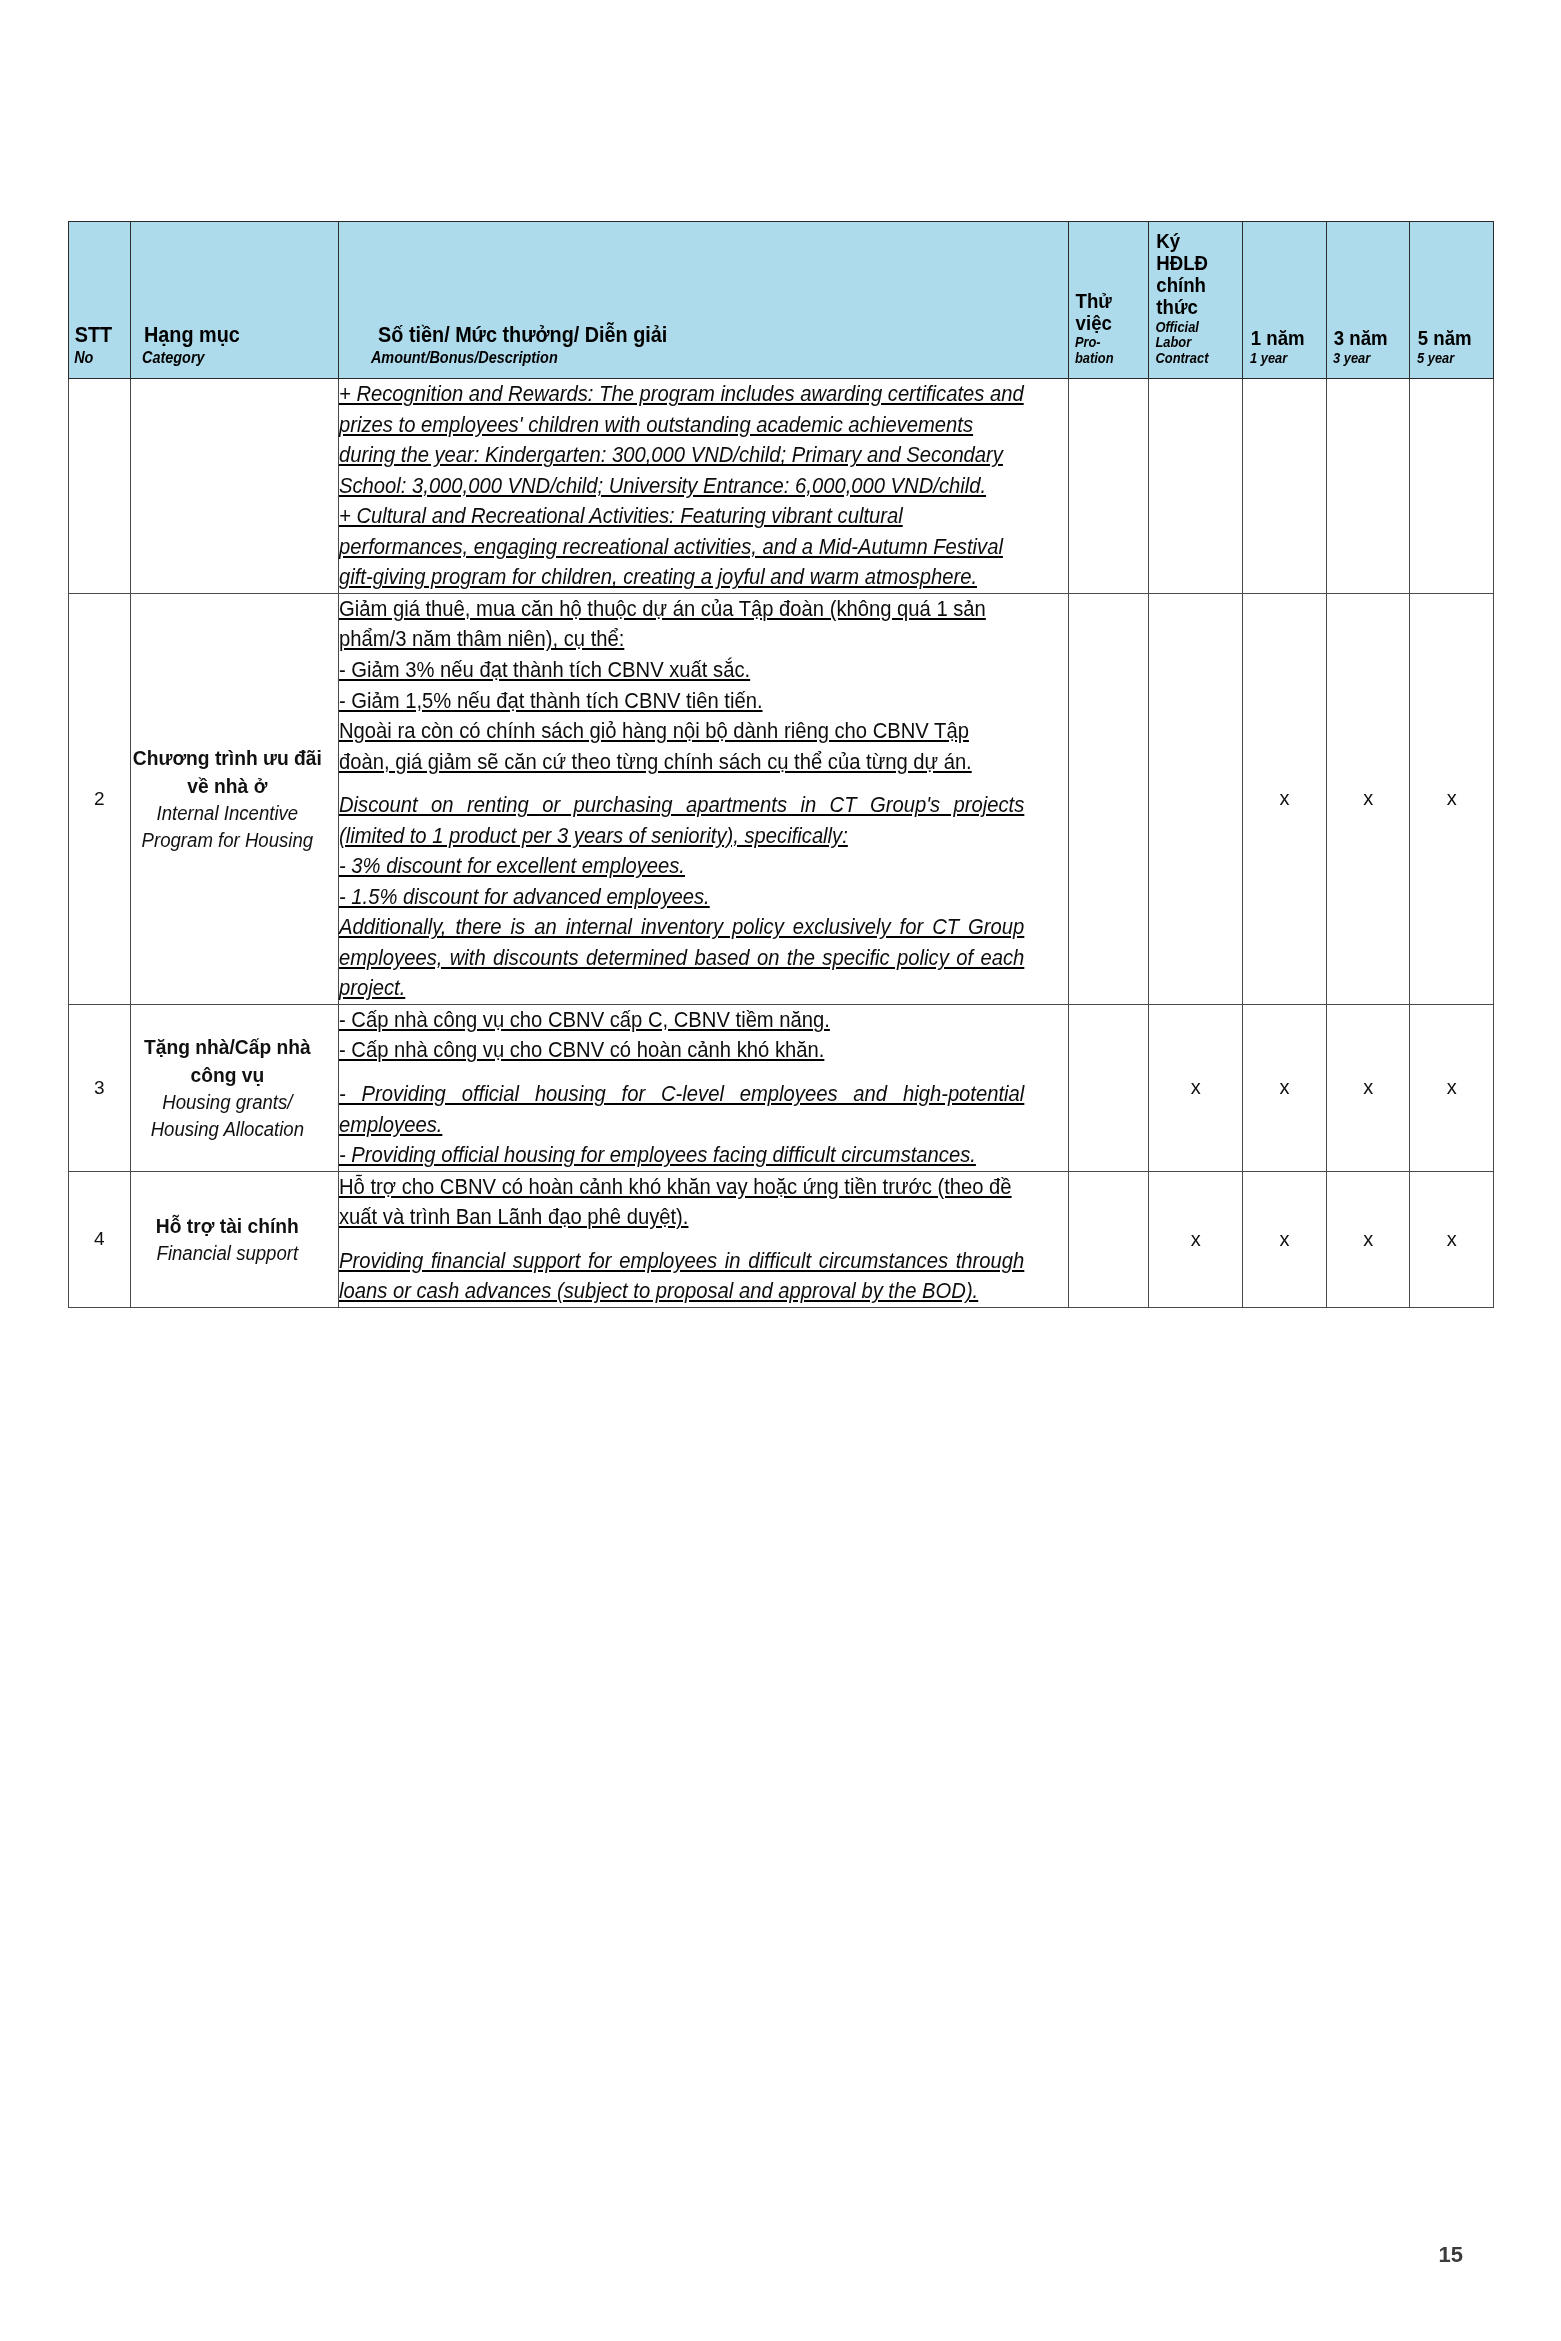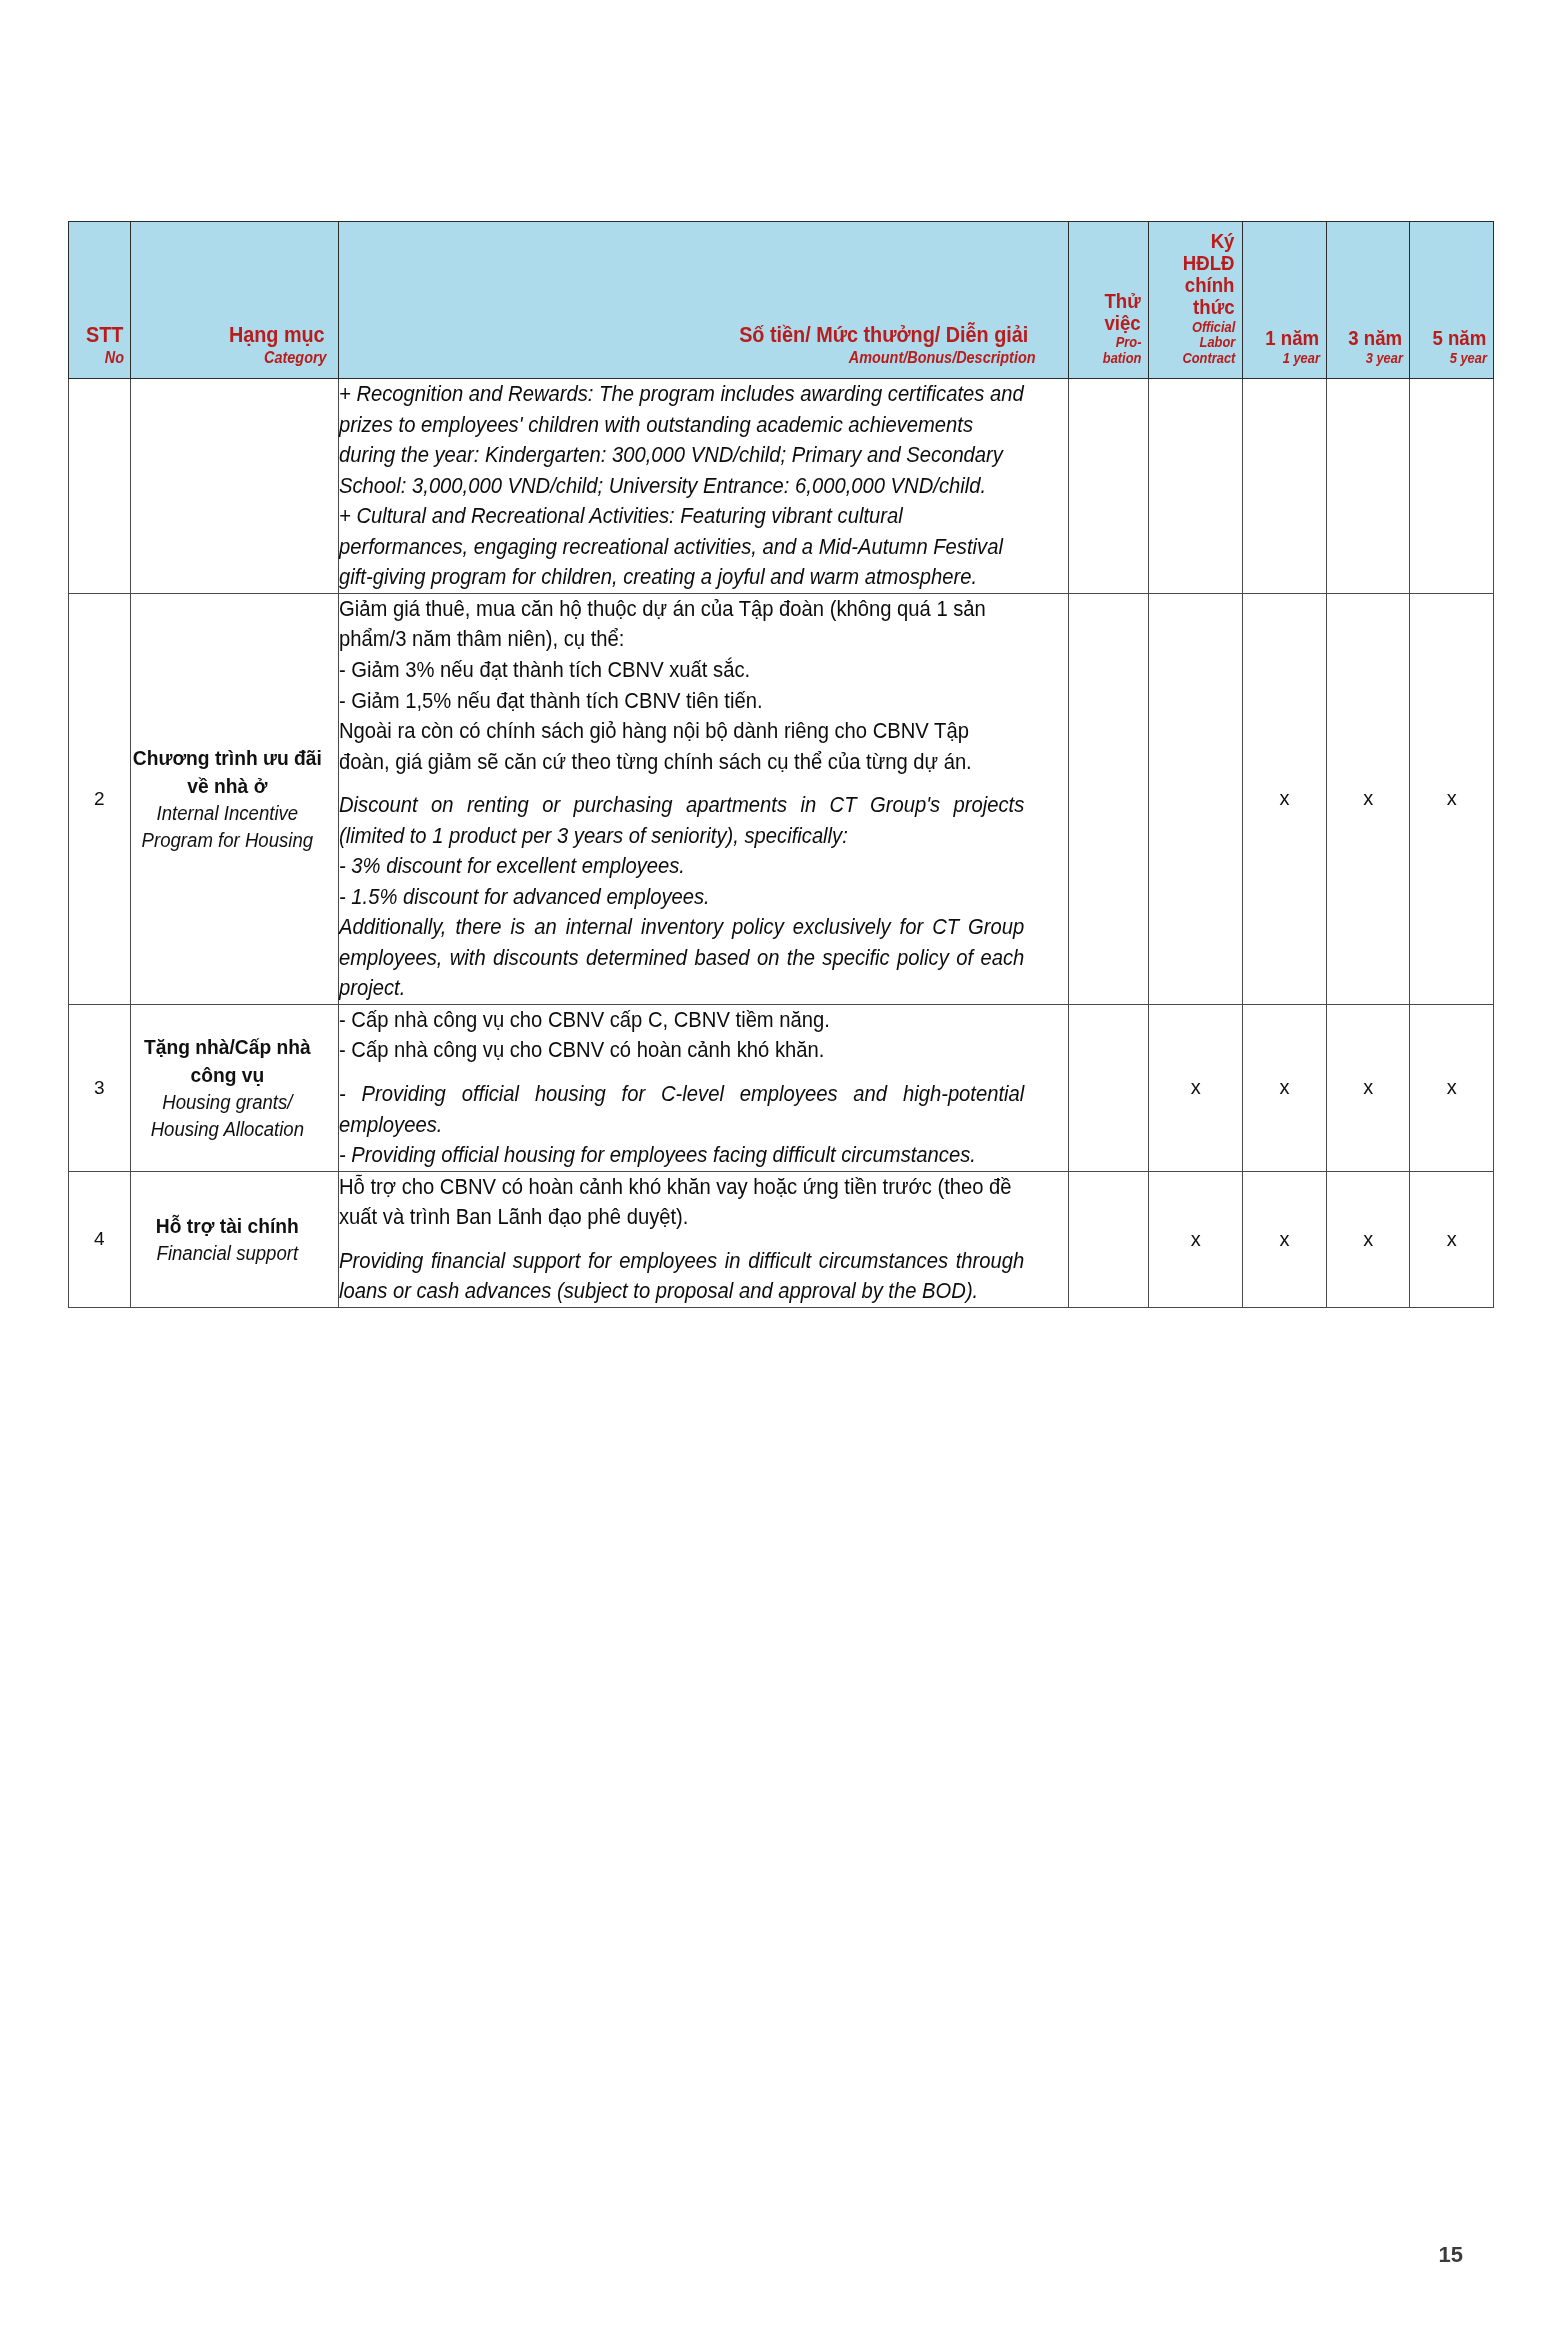--- a/index.html
+++ b/index.html
@@ -65,22 +65,22 @@
   }
   table.welfare th,
   table.welfare td {
     border: 1.2px solid #4a4a4a;
     vertical-align: middle;
     padding: 0;
   }
   table.welfare thead th {
     background: #addbeb;
     border: 1.2px solid #2b2b2b;
-    color: #b91c1c;
-    text-align: right;
+    color: #000000;
+    text-align: left;
     vertical-align: bottom;
     padding: 8.3px 3.3px 11.6px 3.3px;
     margin-top: 48px;
   }
   .th-vi {
     font-weight: 700;
     font-size: 22px;
     line-height: 1.07;
     display: block;
     transform: scaleX(0.9);
@@ -127,20 +127,21 @@
     font-weight: 400;
   }
   td.cat {
     padding: 11.6px 13.2px;
     vertical-align: middle;
     text-align: center;
   }
   td.desc {
     padding: 13.2px 16.5px 13.2px 15px;
     vertical-align: top;
+    text-decoration: underline;
   }
   td.mark {
     text-align: center;
     font-size: 20px;
     color: #111;
   }
 
   .cat-vi {
     font-weight: 700;
     font-size: 20.7px;

